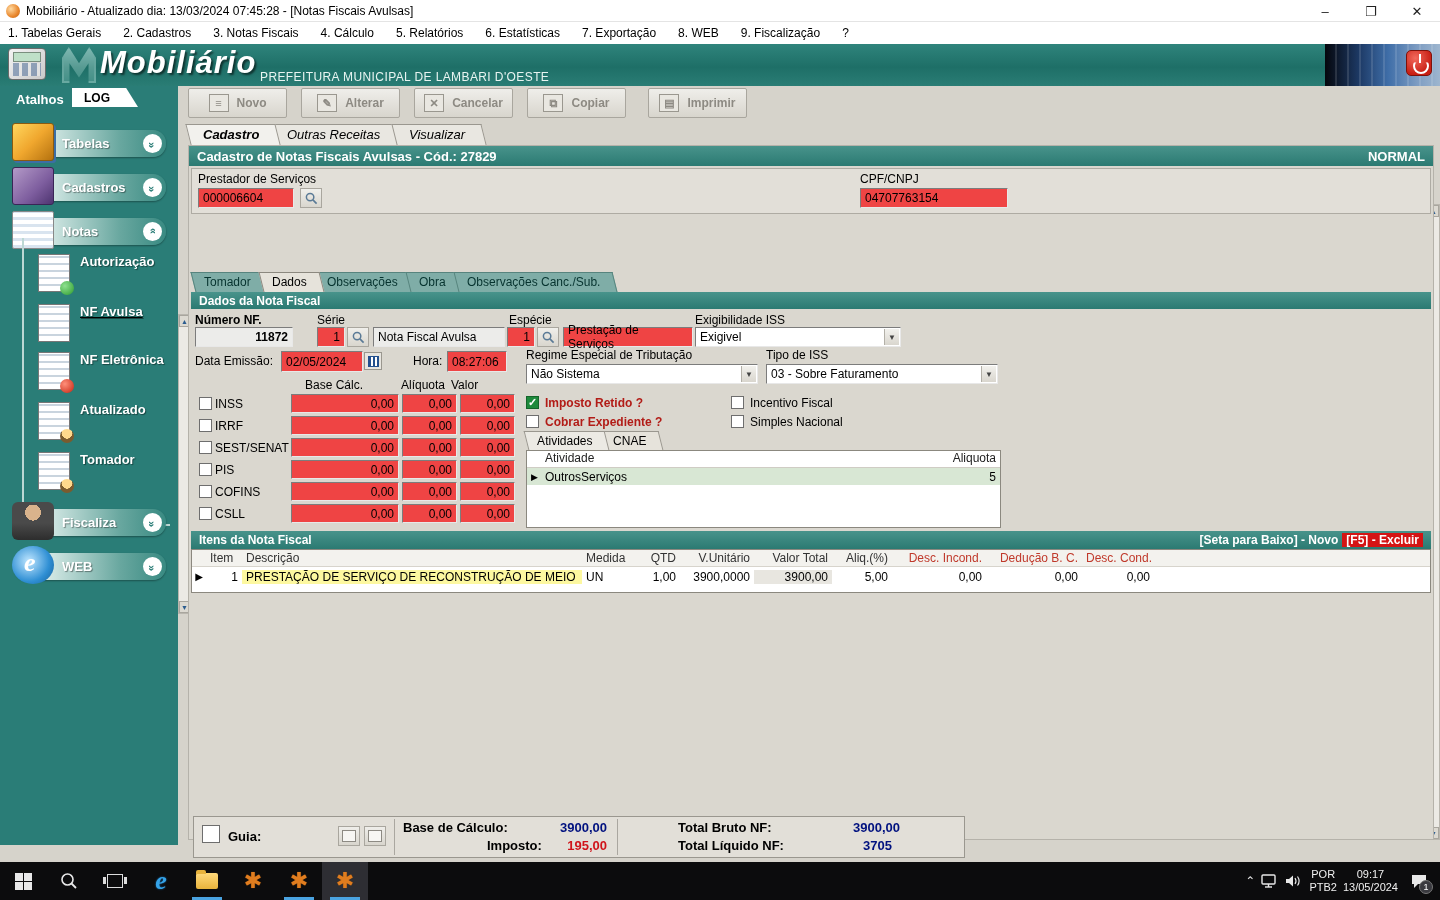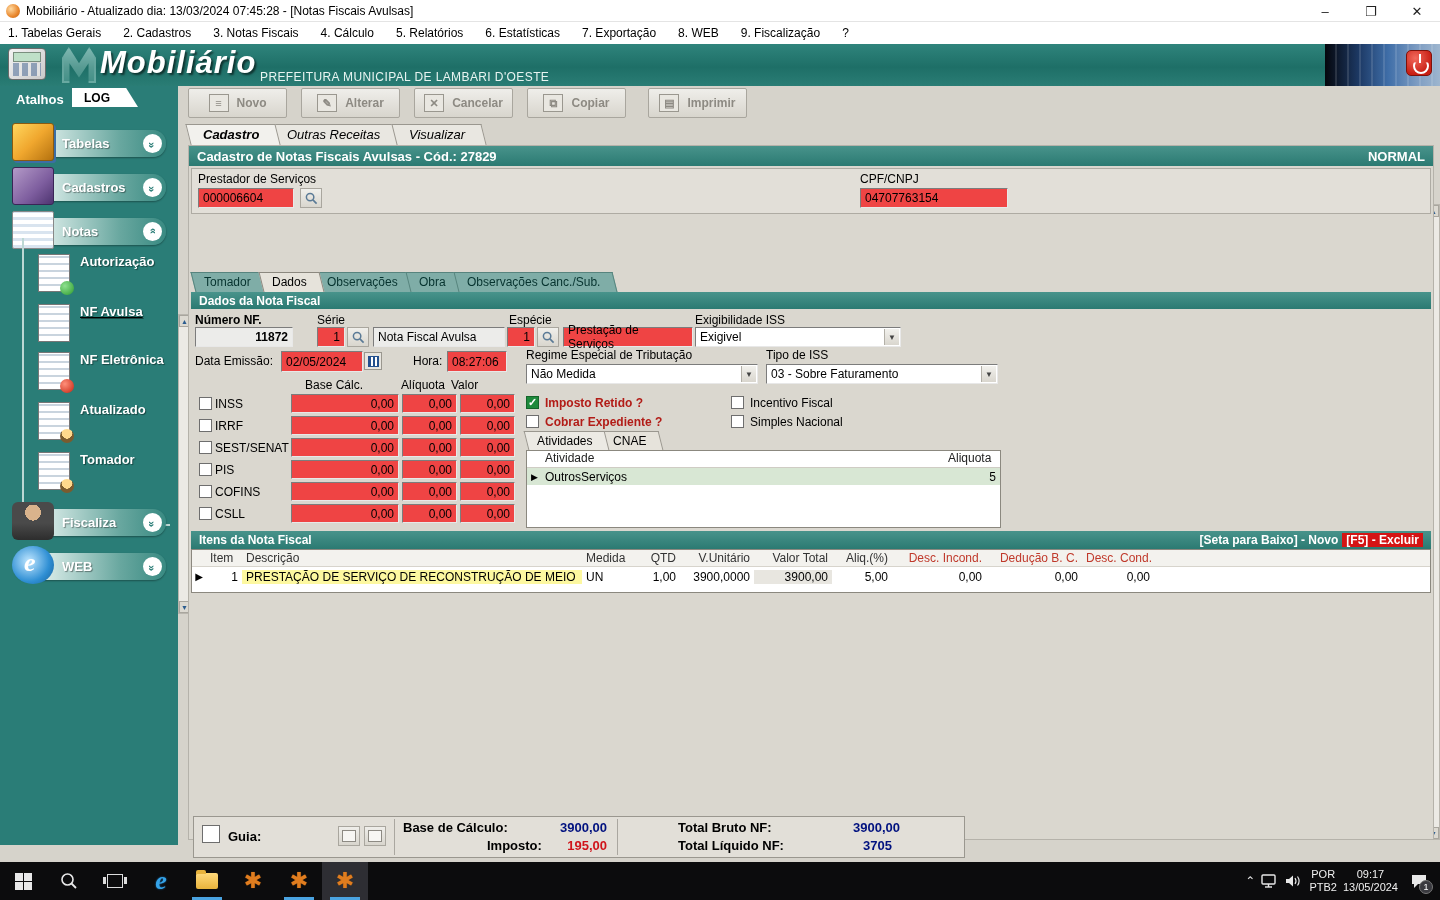--- a/index.html
+++ b/index.html
@@ -430,21 +430,21 @@
         <span class="lbl" style="left:6px; top:208px;">Data Emissão:</span>
         <div class="sunk" style="left:92px; top:205px; width:82px; height:21px;">02/05/2024</div>
         <div class="cal-btn" style="left:175px; top:206px;">
             <div class="cal-glyph"></div>
           </div>
         <span class="lbl" style="left:224px; top:208px;">Hora:</span>
         <div class="sunk" style="left:258px; top:205px; width:60px; height:21px;">08:27:06</div>
 
         <span class="lbl" style="left:337px; top:202px;">Regime Especial de Tributação</span>
         <div class="select" style="left:337px; top:218px; width:232px; height:20px;">
-          <span>Não Medida</span>
+          <span>Não Sistema</span>
             <span class="arrow">▼</span>
         </div>
         <span class="lbl" style="left:577px; top:202px;text-align:center;">Tipo de ISS</span>
         <div class="select" style="left:577px; top:218px; width:232px; height:20px;">
           <span>03 - Sobre Faturamento</span>
             <span class="arrow">▼</span>
         </div>
 
         <span class="lbl" style="left:116px; top:232px;">Base Cálc.</span>
         <span class="lbl" style="left:212px; top:232px;">Alíquota</span>
@@ -507,21 +507,21 @@
               <span>Atividades</span>
             </div>
           <div class="atab">
               <span>CNAE</span>
             </div>
         </div>
         <div class="atvtable">
           <div class="atv-hrow">
             <div class="ig-cell" style="width:14px;"></div>
             <div class="ig-cell" style="flex:1;">Atividade</div>
-            <div class="ig-cell" style="width:56px; ">Aliquota</div>
+            <div class="ig-cell" style="width:56px; text-align:right;">Aliquota</div>
           </div>
           <div class="atv-row">
             <div class="ig-cell" style="width:14px; font-size:9px;">▶</div>
             <div class="ig-cell" style="flex:1;">OutrosServiços</div>
             <div class="ig-cell" style="width:56px; text-align:right;">5</div>
           </div>
         </div>
 
         <div class="tealhdr hdr-itens">
           <span>Itens da Nota Fiscal</span>

